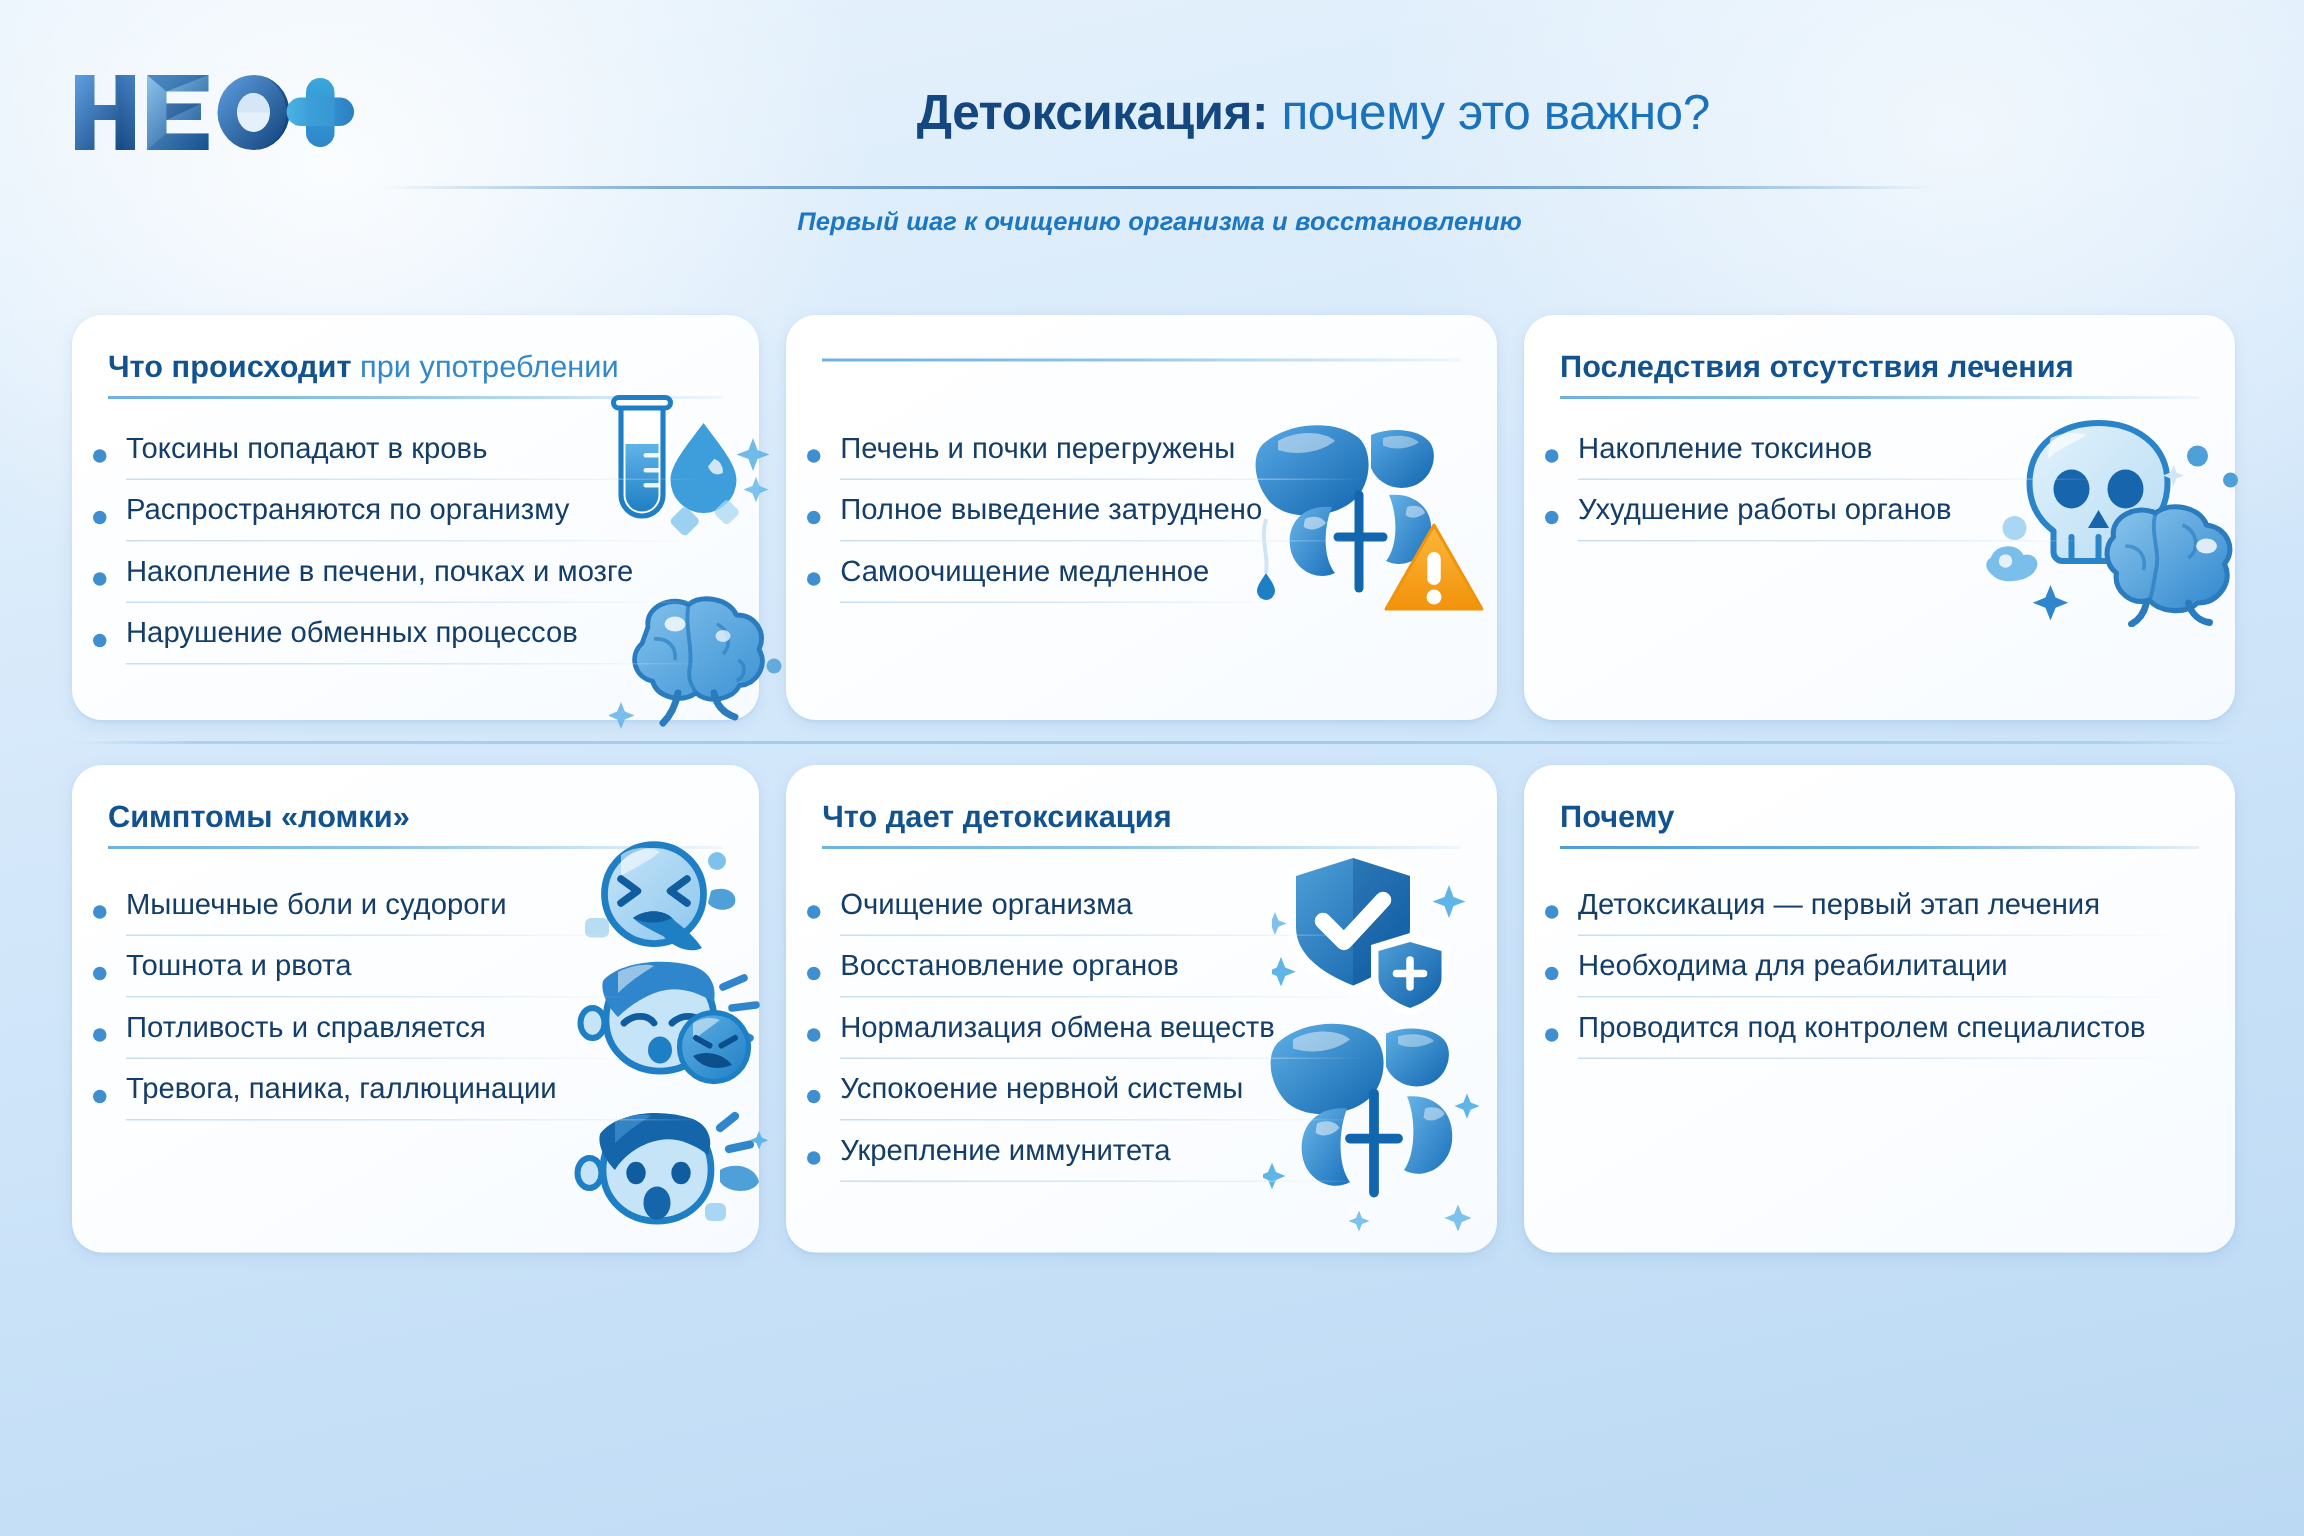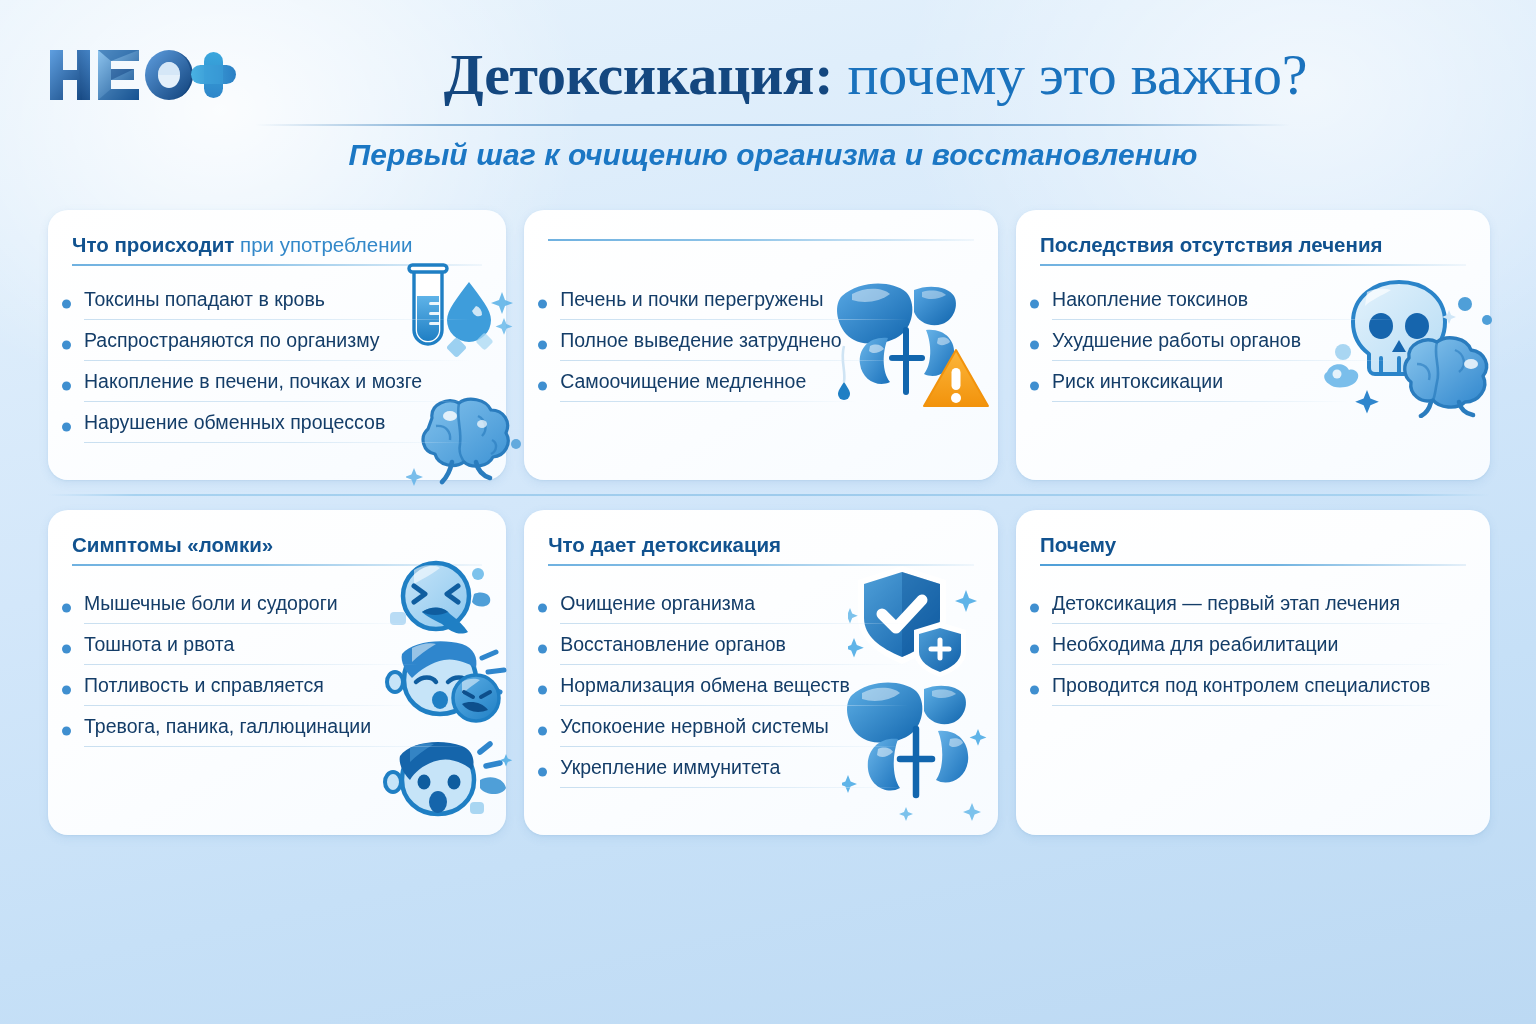--- a/index.html
+++ b/index.html
@@ -15,32 +15,32 @@
   .glow-tr{position:absolute;right:-180px;top:-240px;width:820px;height:660px;
     background:radial-gradient(ellipse at center,rgba(255,255,255,.60) 0%,rgba(255,255,255,0) 70%);
     pointer-events:none;}
 
   
   .header{position:relative;height:180px;}
   .logo{position:absolute;left:44px;top:42px;width:210px;height:66px;}
   .title{
     position:absolute;left:255px;right:40px;top:38px;height:76px;
     text-align:center;white-space:nowrap;
-    font-size:58px;line-height:74px;letter-spacing:-.3px;font-family:Liberation Serif, serif;
+    font-size:33px;line-height:74px;letter-spacing:-.3px;
   }
   .title .t-bold{font-weight:700;color:#14477f;}
   .title .t-light{font-weight:400;color:#1a72bd;}
   .head-rule{
     position:absolute;left:255px;top:124px;width:1036px;height:2px;
     background:linear-gradient(90deg,rgba(132,180,220,0) 0%,rgba(92,150,199,.75) 18%,rgba(64,126,183,.9) 50%,rgba(92,150,199,.75) 82%,rgba(132,180,220,0) 100%);
   }
   .subtitle{
     position:absolute;left:255px;width:1036px;top:138px;
     text-align:center;font-style:italic;font-weight:700;
-    font-size:30px;color:#1b77c4;letter-spacing:.1px;
+    font-size:17px;color:#1b77c4;letter-spacing:.1px;
   }
 
   
   .grid{position:absolute;left:48px;top:210px;width:1442px;}
   .row{display:flex;gap:18px;}
   .row + .row{margin-top:30px;}
   .card{
     position:relative;
     background:linear-gradient(150deg,#ffffff 0%,#fdfeff 40%,#f7fbff 100%);
     border-radius:20px;
@@ -316,25 +316,20 @@
         <div class="item w-mid">
             <span class="dot"></span>
             <span class="txt">Накопление токсинов</span>
             <div class="rule"></div>
           </div>
         <div class="item w-mid">
             <span class="dot"></span>
             <span class="txt">Ухудшение работы органов</span>
             <div class="rule"></div>
           </div>
-        <div class="item w-short">
-            <span class="dot"></span>
-            <span class="txt">Риск интоксикации</span>
-            <div class="rule"></div>
-          </div>
       </div>
 
       <div class="art art-skull">
         <svg viewBox="0 0 185 140" width="185" height="140">
           <defs>
             <linearGradient id="sk" x1="0" y1="0" x2="1" y2="1">
                 <stop offset="0" stop-color="#e3f2fc"></stop>
                 <stop offset="1" stop-color="#b6dcf4"></stop>
               </linearGradient>
             <linearGradient id="br2" x1="0" y1="0" x2="1" y2="1">

